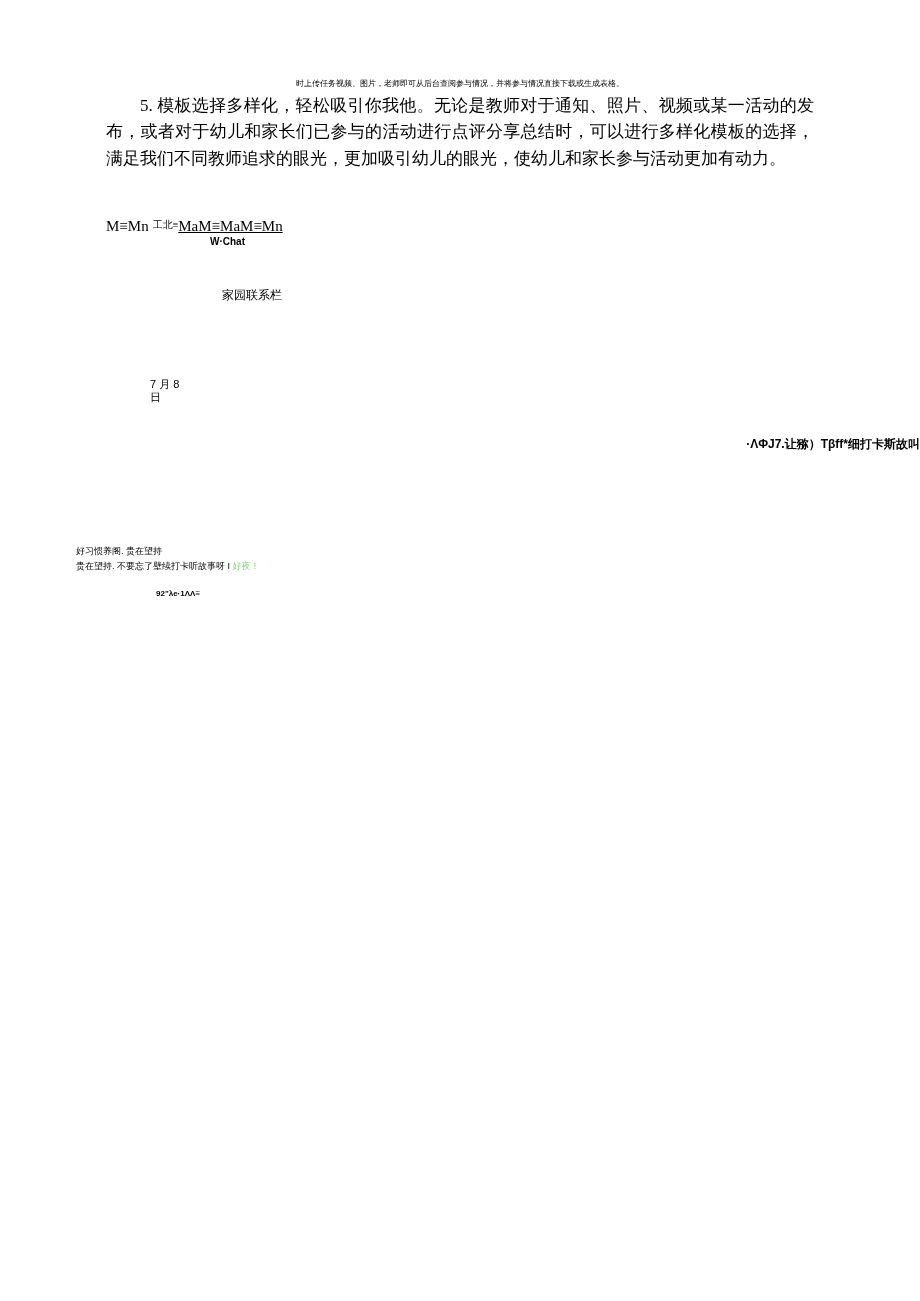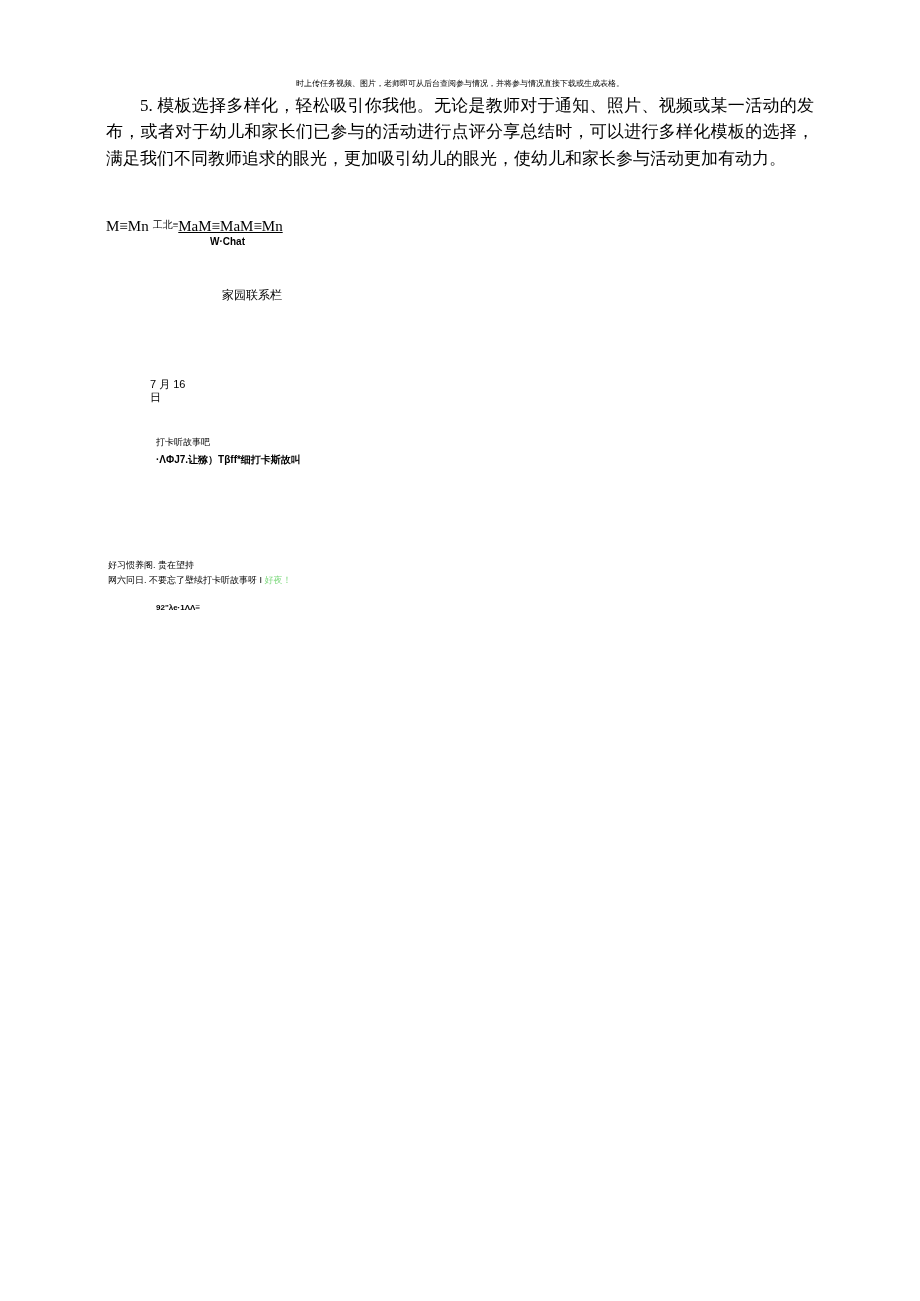--- a/index.html
+++ b/index.html
@@ -78,26 +78,27 @@
     .card-block {
       padding-left: 156px;
       margin-top: 32px;
     }
     .card-title {
       font-size: 9px;
       font-family: "Microsoft YaHei", sans-serif;
       margin-bottom: 4px;
     }
     .card-sub {
-      font-size: 10px;
+      font-size: 12px;
       font-weight: bold;
       font-family: "Microsoft YaHei", Arial, sans-serif;
+      text-align: right;
     }
     .habit-block {
-      padding-left: 108px;
+      padding-left: 76px;
       margin-top: 92px;
     }
     .habit-line1 {
       font-size: 9px;
       font-family: "Microsoft YaHei", sans-serif;
       margin-bottom: 2px;
     }
     .habit-line2 {
       font-size: 9px;
       font-family: "Microsoft YaHei", sans-serif;
@@ -125,29 +126,28 @@
 <div class="label-line">
   <span class="seg1">M≡Mn</span>
   <span class="seg2">工北≡</span>
   <span class="seg3">MaM≡MaM≡Mn</span>
 </div>
 <div class="wchat-label">W·Chat</div>
 
 <div class="section-title">家园联系栏</div>
 
 <div class="date-block">
-  <div>7 月 16</div>
+  <div>7 月 8</div>
   <div>日</div>
 </div>
 
 <div class="card-block">
-  <div class="card-title">打卡听故事吧</div>
   <div class="card-sub">·ΛΦJ7.让猕）Tβff*细打卡斯故叫</div>
 </div>
 
 <div class="habit-block">
   <div class="habit-line1">好习惯养阁. 贵在望持</div>
   <div class="habit-line2">
-    <span>网六冋日. 不要忘了壁续打卡听故事呀 I </span><span class="highlight">好夜！</span>
+    <span>贵在望持. 不要忘了壁续打卡听故事呀 I </span><span class="highlight">好夜！</span>
   </div>
 </div>
 
 <div class="code-line">92"λe·1ΛΛ≡</div>
 
 </body></html>

